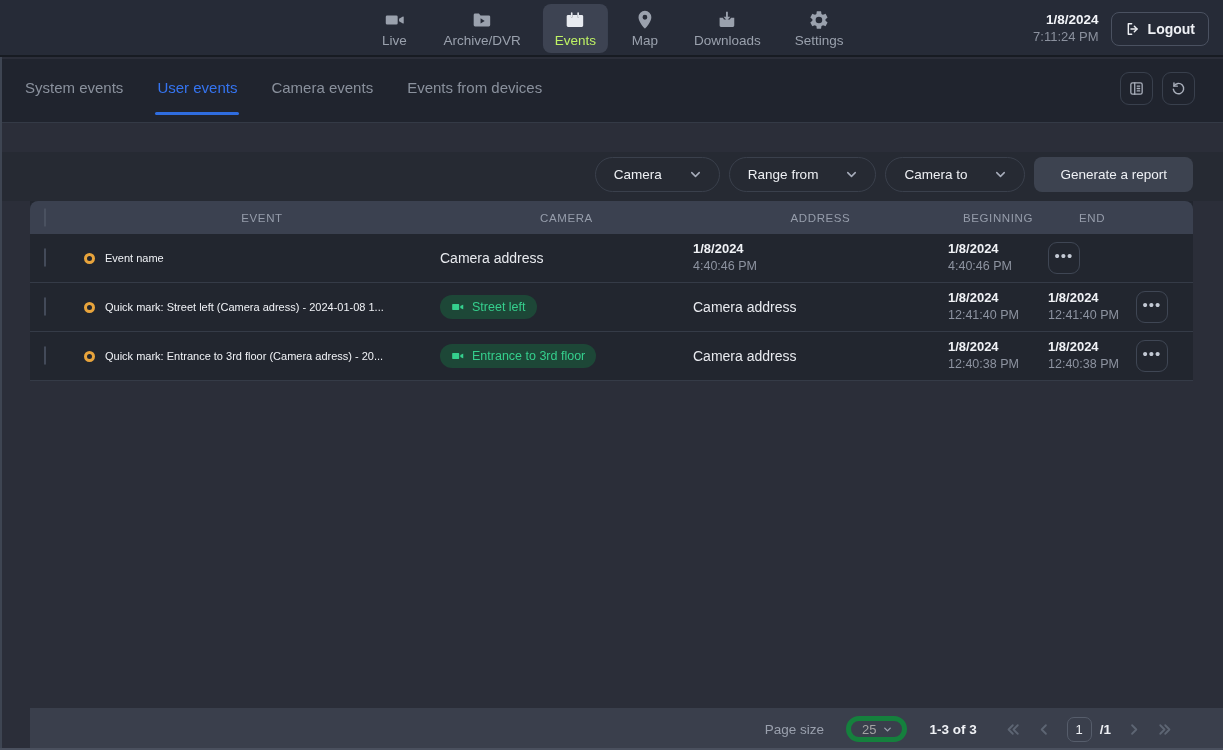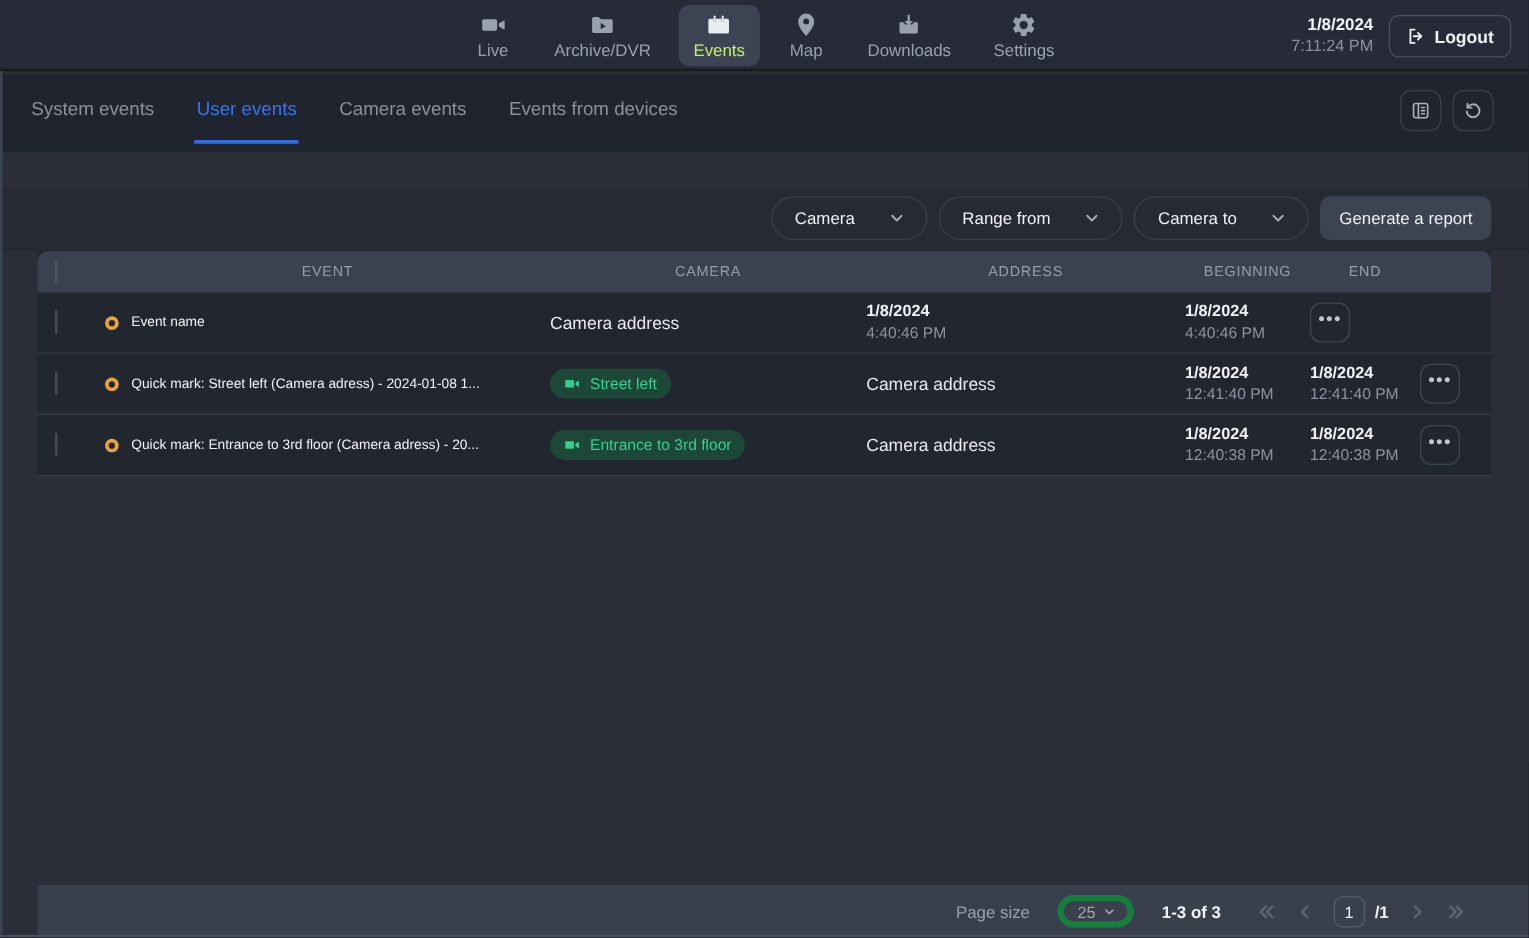--- a/index.html
+++ b/index.html
@@ -32,21 +32,21 @@
   .tab.active .tlabel::after { content:""; position:absolute; left:-2px; right:-2px; bottom:2px; height:3px; border-radius:2px; background:#2f6de0; }
   .tabbar-actions { position:absolute; right:28px; top:13px; display:flex; gap:9px; }
   .icon-btn { width:33px; height:33px; border-radius:9px; border:1px solid #39404d; background:transparent; color:#aab0bc; display:flex; align-items:center; justify-content:center; cursor:pointer; }
 
   
   .content { position:absolute; top:124px; left:0; width:100%; bottom:0; background:#2b2e39;margin-top:28px; }
   .filter-strip { position:absolute; top:0; left:0; width:100%; height:49px; background:#262a33; }
   .filters { position:absolute; right:30px; top:5px; display:flex; gap:9px; align-items:center; }
   .pill { display:flex; align-items:center; gap:26px; height:35px; padding:0 16px 0 18px; border:1px solid #3a404c; border-radius:18px; background:transparent; color:#eef0f4; font-size:13.5px; cursor:pointer; }
   .pill .chev { color:#a7adbb; display:flex; }
-  .report-btn { height:35px; padding:0 15px; border:none; border-radius:8px; background:#3d4350; color:#eef0f4; font-size:13.5px; cursor:pointer; }
+  .report-btn { height:35px; padding:0 26px; border:none; border-radius:8px; background:#3d4350; color:#eef0f4; font-size:13.5px; cursor:pointer; }
 
   
   .table { position:absolute; top:49px; left:30px; width:1163px; background:#22262f; }
   .thead { display:grid; grid-template-columns:54px 356px 253px 255px 100px 88px 1fr; align-items:center; height:33px; background:#3b4150; border-radius:8px 8px 0 0; }
   .th { color:#969dab; font-size:11.5px; letter-spacing:.6px;text-align:center; }
   .trow { display:grid; grid-template-columns:54px 356px 253px 255px 100px 88px 1fr; align-items:center; height:49px; border-bottom:1px solid #353b47; }
   .cell-check { padding-left:14px; }
   .checkbox { width:18px; height:18px; border:1.5px solid #434a59; border-radius:5px; background:transparent; cursor:pointer; }
   .thead .checkbox { border-color:#4a5160; }
   .cell-event { display:flex; align-items:center; gap:10px; overflow:hidden; }

